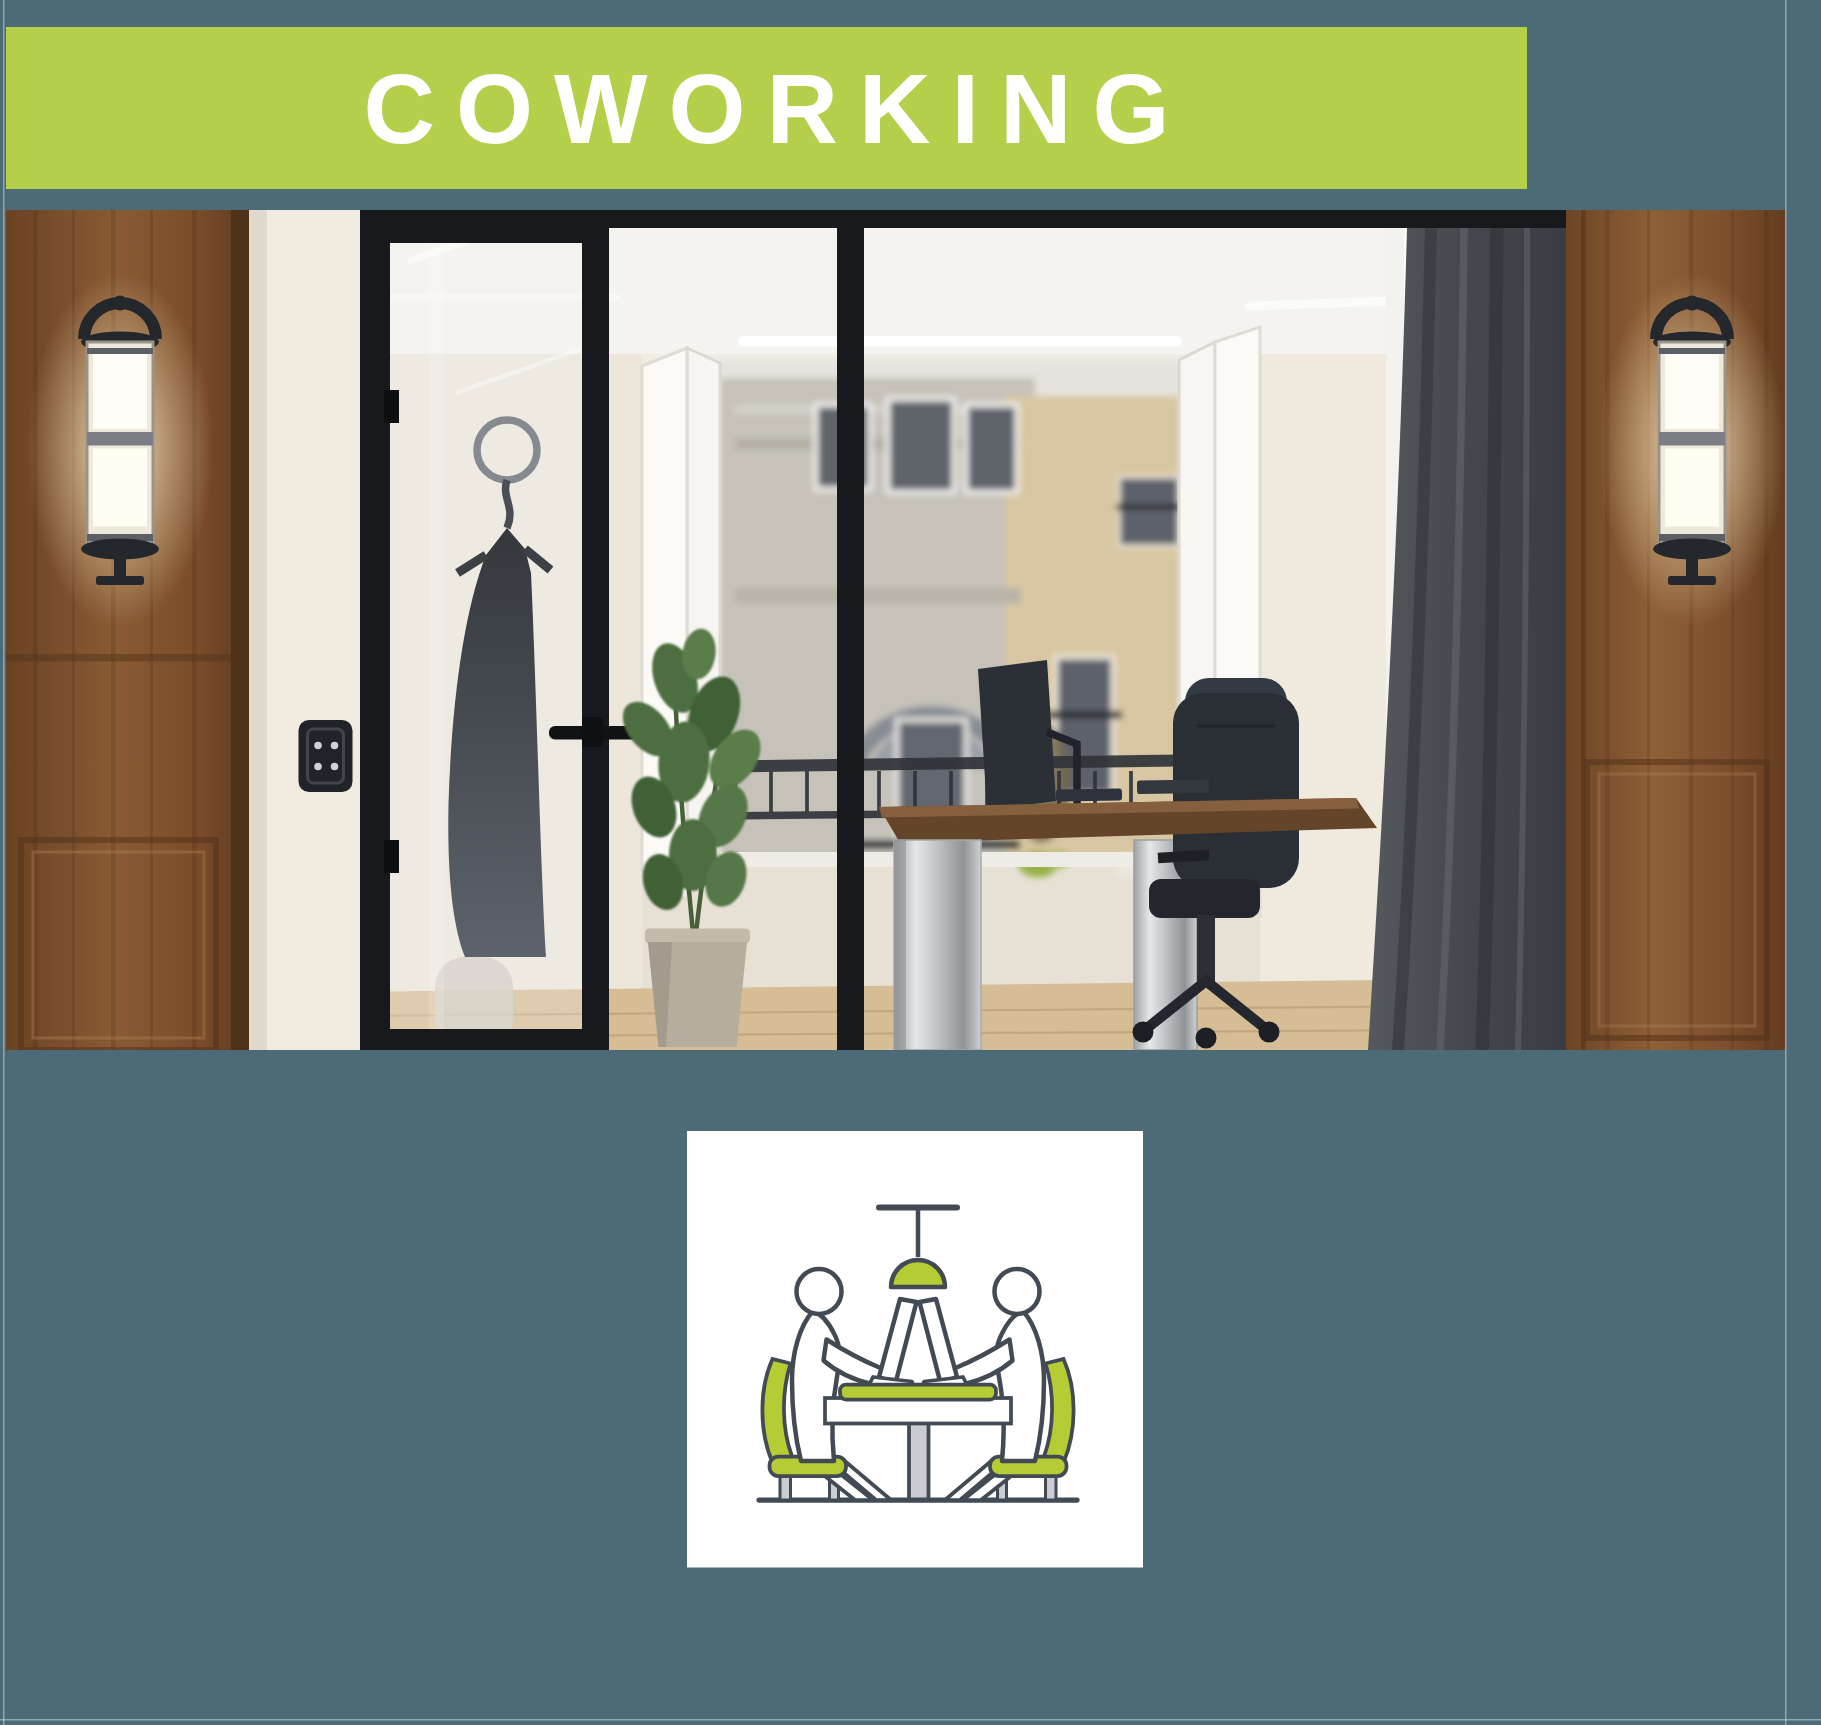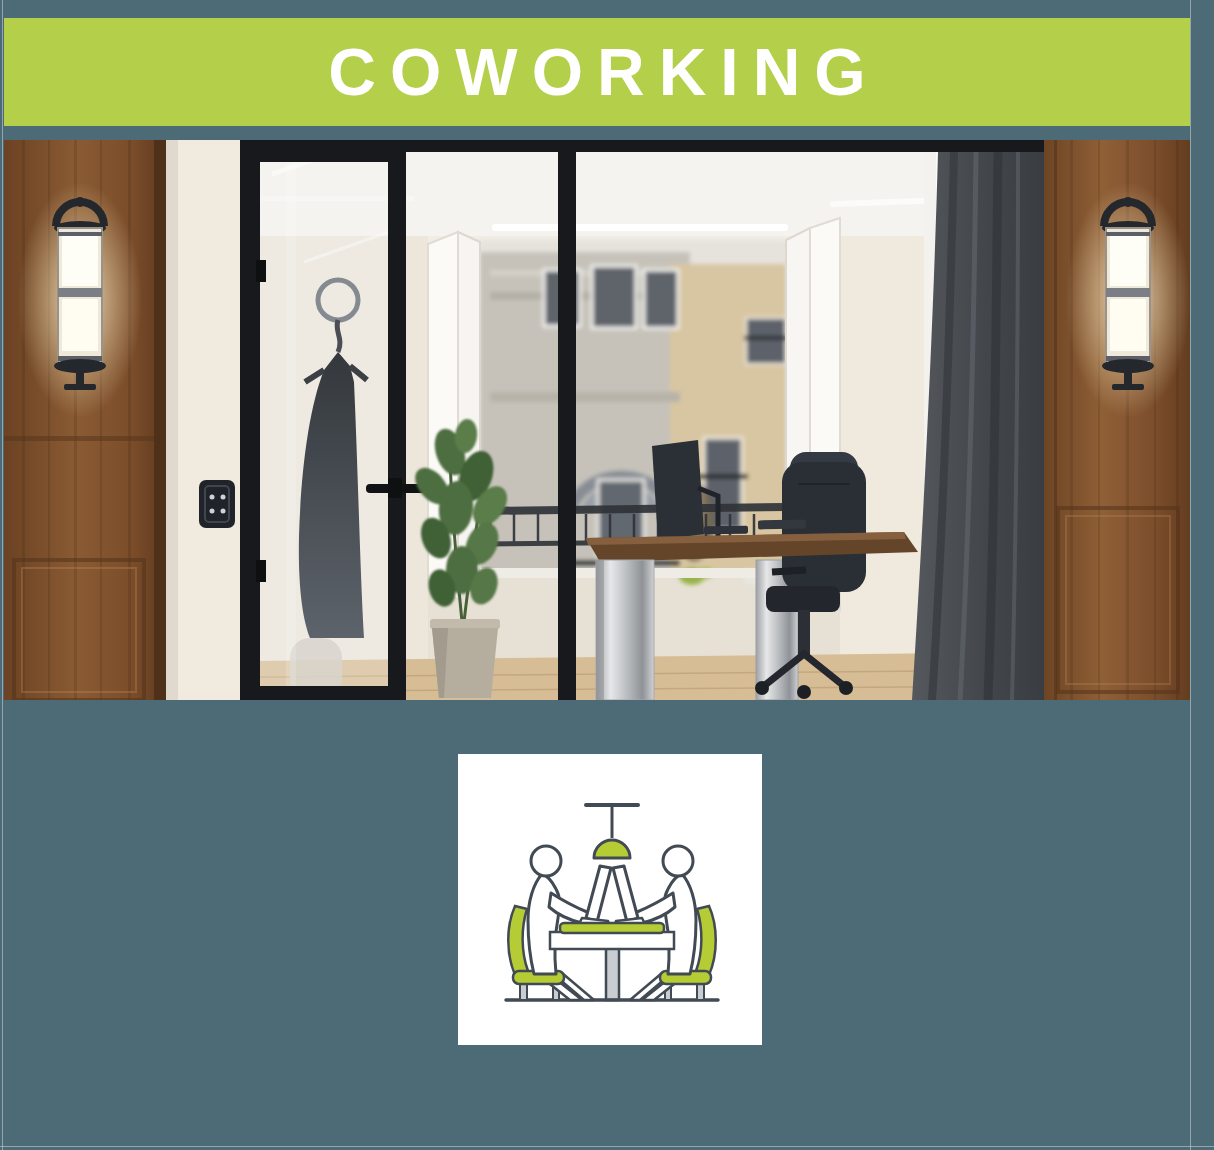--- a/index.html
+++ b/index.html
@@ -17,21 +17,21 @@
     width:1214px;height:1150px;position:relative;overflow:hidden;
     background:var(--page-bg);
     font-family:"Liberation Sans", sans-serif;
   }
   .slide-edge{position:absolute;background:rgba(215,225,228,.5);}
   .edge-l{left:2px;top:0;width:1px;height:1150px;}
   .edge-r{left:1190px;top:0;width:1px;height:1150px;}
   .edge-b{left:0;top:1146px;width:1214px;height:1px;}
 
   .banner{
-    position:absolute;left:4px;top:18px;width:1186px;height:108px;
+    position:absolute;left:4px;top:18px;width:1014px;height:108px;
     background:var(--banner-bg);
     display:flex;align-items:center;justify-content:center;
   }
   .banner-title{
     color:var(--banner-fg);
     font-size:66px;font-weight:bold;letter-spacing:14px;
     line-height:1;padding-left:14px; 
   }
 
   .photo{

